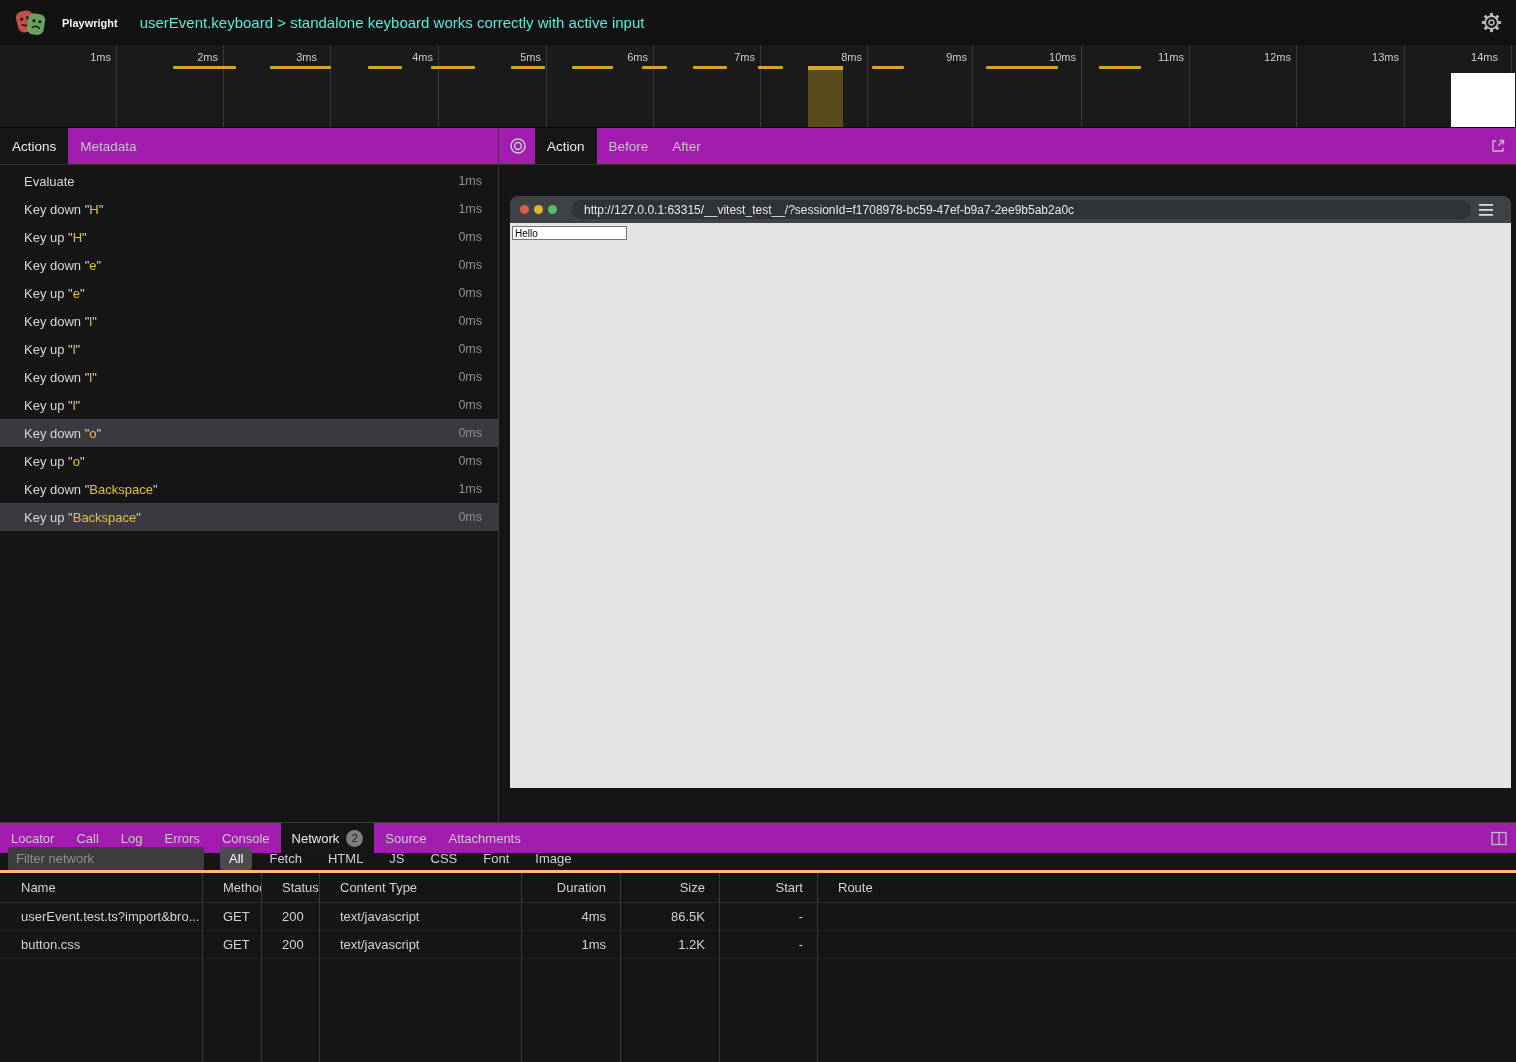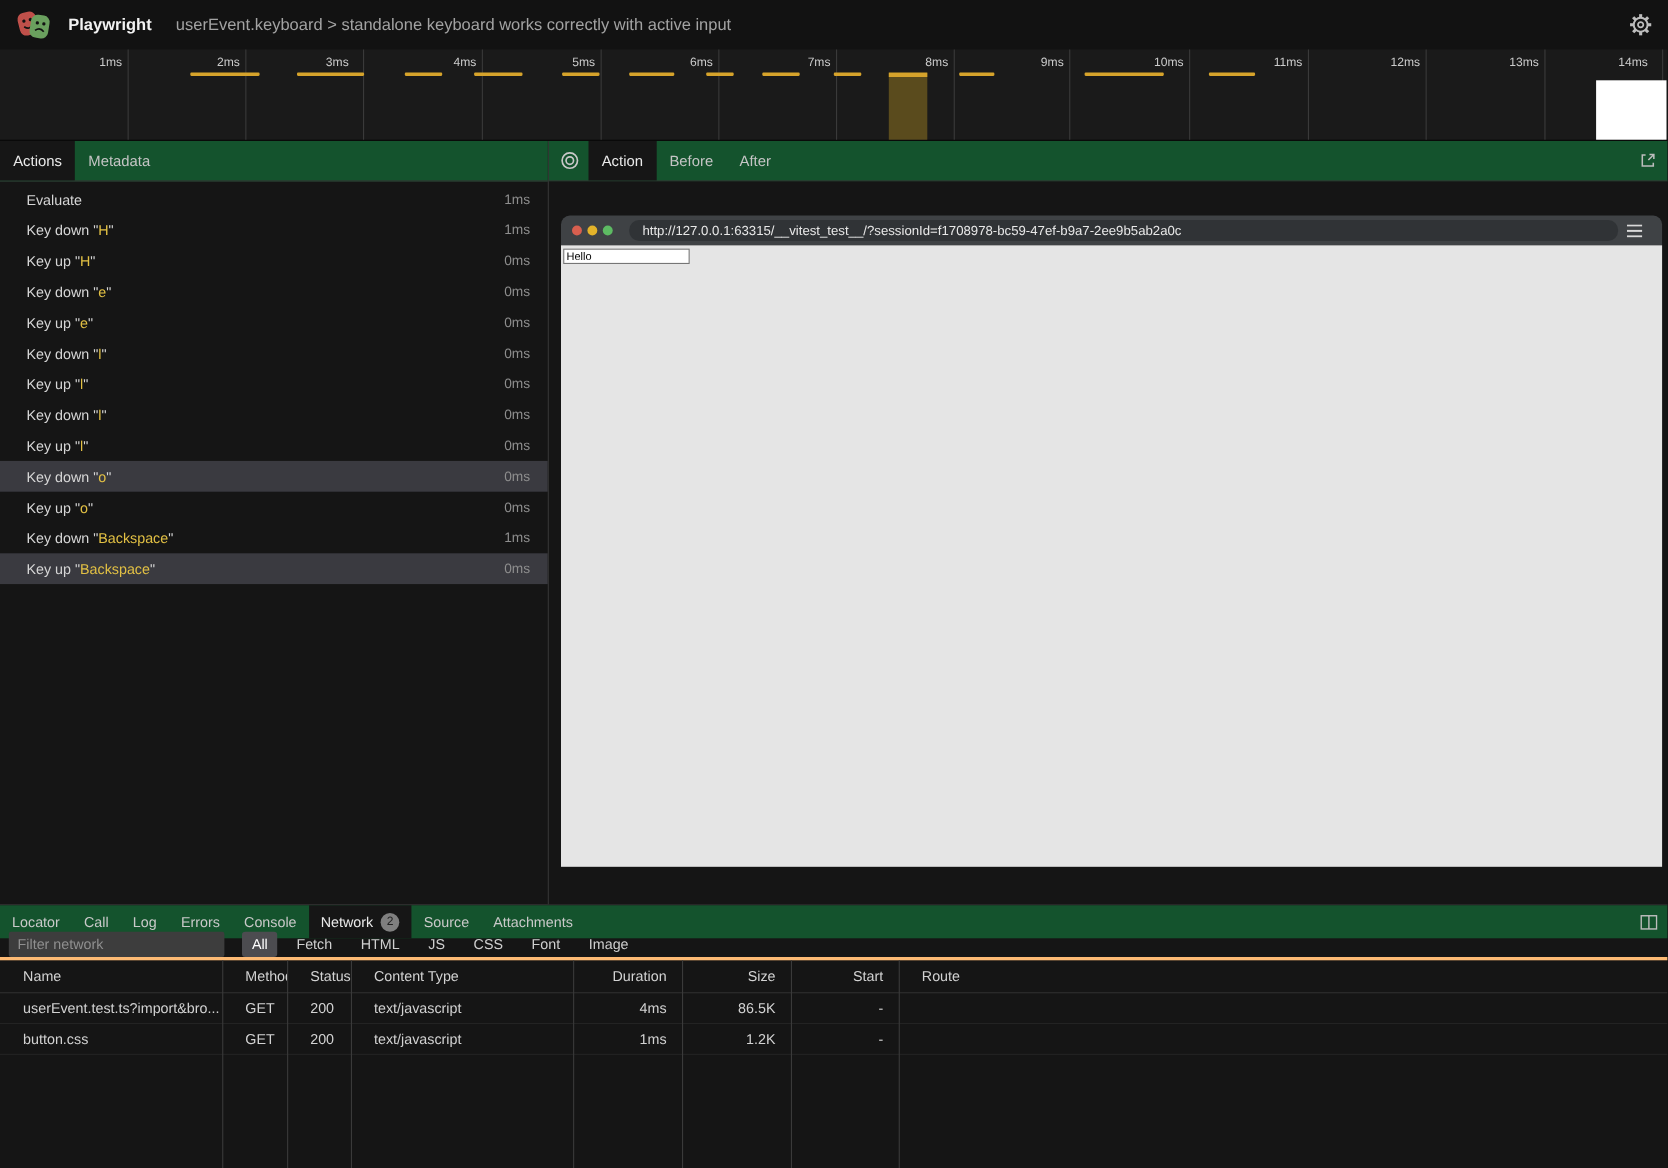--- a/index.html
+++ b/index.html
@@ -5,39 +5,39 @@
   * { box-sizing: border-box; }
   html,body { margin:0; padding:0; }
   body {
     width:1516px; height:1062px; overflow:hidden;
     background:#151515; color:#d4d4d4;
     font-family:"Liberation Sans", sans-serif;
   }
   
   .header { height:45px; background:#121212; display:flex; align-items:center; padding:0 14px; }
   .logo { width:36px; height:32px; display:flex; align-items:center; }
-  .app-name { font-weight:bold; font-size:15px; color:#f2f2f2; margin-left:12px; }
-  .test-title { font-size:15px; color:#a3a3a3; margin-left:22px; }
+  .app-name { font-weight:bold; font-size:11px; color:#f2f2f2; margin-left:12px; }
+  .test-title { font-size:15px; color:#5eead4; margin-left:22px; }
   .hdr-spacer { flex:1; }
   .icon-btn { display:flex; align-items:center; justify-content:center; cursor:pointer; }
 
   
   .timeline { position:relative; height:83px; background:#1a1a1a; border-bottom:1px solid #070707; }
   .tl-grid { position:absolute; top:0; bottom:0; width:1px; background:#3a3a3a; }
   .tl-label { position:absolute; top:6px; font-size:11px; color:#cbcbcb; }
   .tl-tick { position:absolute; top:21px; height:3px; border-radius:1px; cursor:pointer; }
   .tl-selbar { position:absolute; top:21px; bottom:0; cursor:pointer; }
   .tl-thumb { position:absolute; top:28px; height:54px; background:#ffffff; cursor:pointer; }
 
   
   .main { display:flex; height:694px; }
   .left-panel { width:499px; flex:none; border-right:1px solid #3c3c3c; display:flex; flex-direction:column; background:#151515; }
   .right-panel { flex:1; display:flex; flex-direction:column; background:#151515; }
 
-  .tabbar { height:37px; flex:none; background:#14532d; border-bottom:1px solid #333333; display:flex; align-items:stretch; }
+  .tabbar { height:37px; flex:none; background:#a21caf; border-bottom:1px solid #333333; display:flex; align-items:stretch; }
   .tab { display:flex; align-items:center; padding:0 12px; font-size:13.5px; color:#c5c5c5; cursor:pointer; white-space:nowrap; }
   .tab.sel { background:#161616; color:#eaeaea; }
 
   .actions-list { flex:1; overflow:hidden; padding-top:2px; }
   .action-row { height:28px; display:flex; align-items:center; padding:0 16px 0 24px; font-size:13px; color:#d6d6d6; cursor:pointer; }
   .action-row.sel { background:#3a3a40; }
   .action-row .dur { margin-left:auto; color:#8e8e8e; font-size:12.5px; }
 
   
   .right-panel .tabbar { padding-left:6px; }

